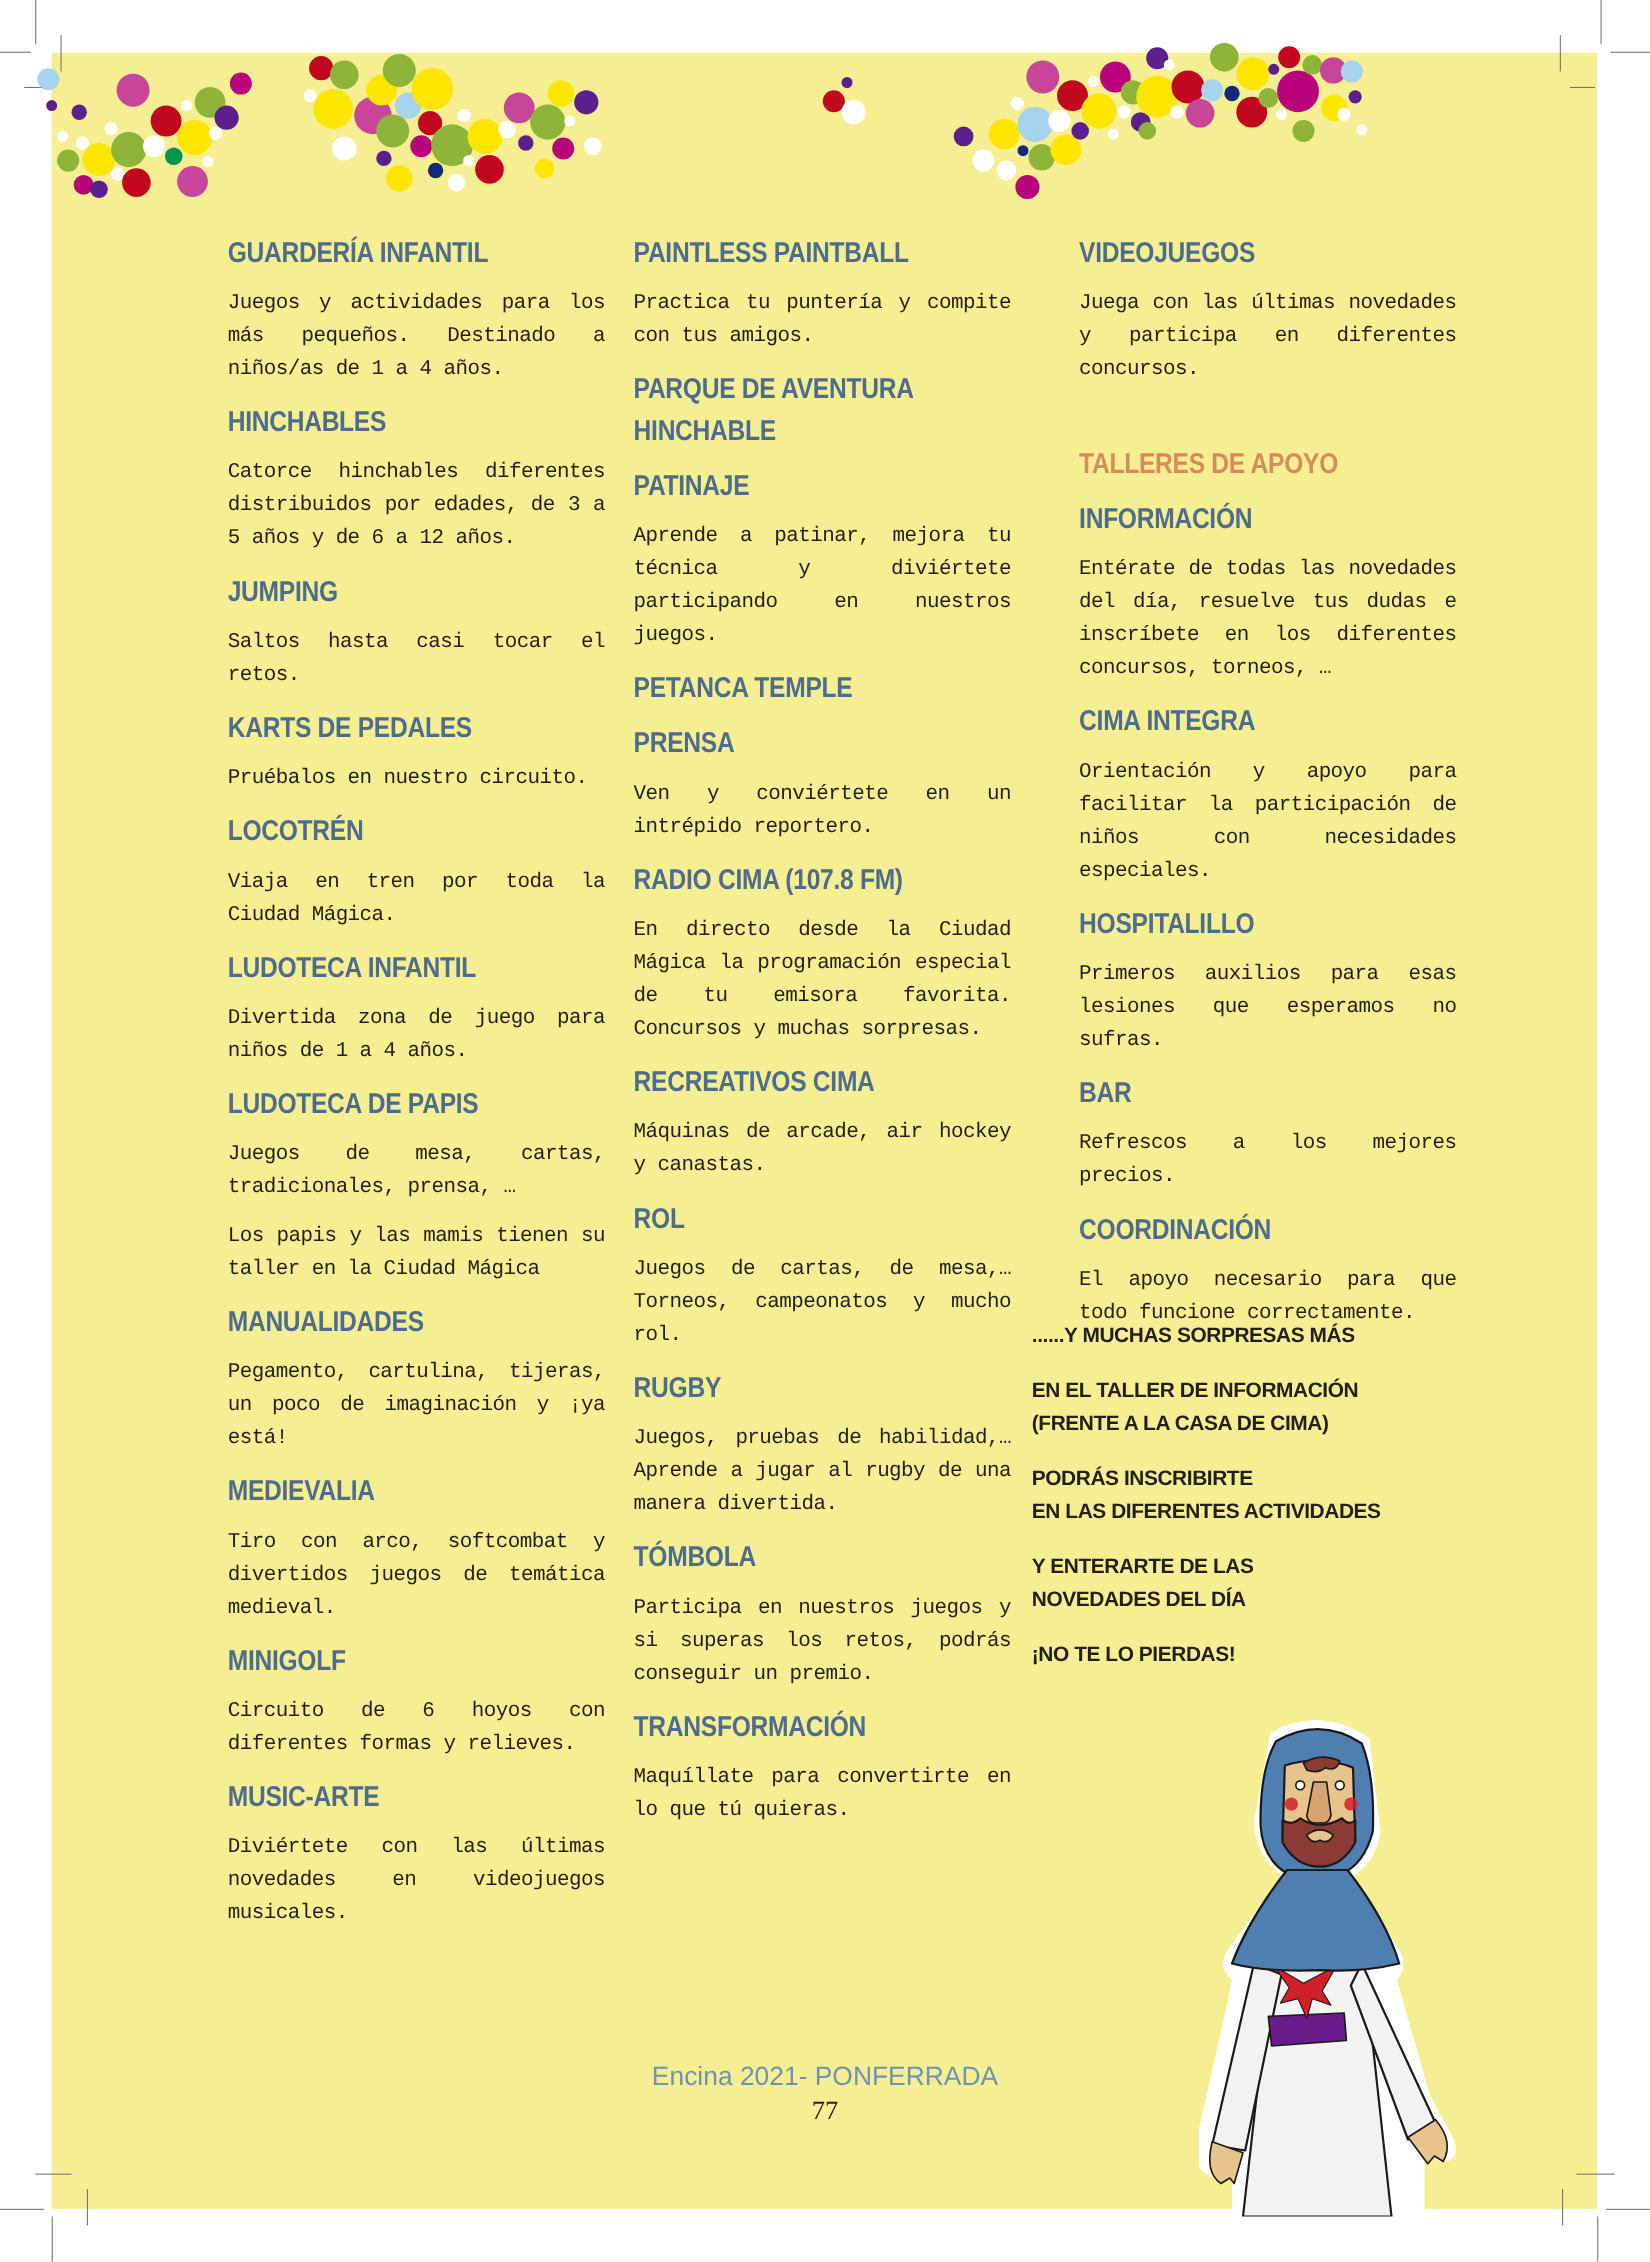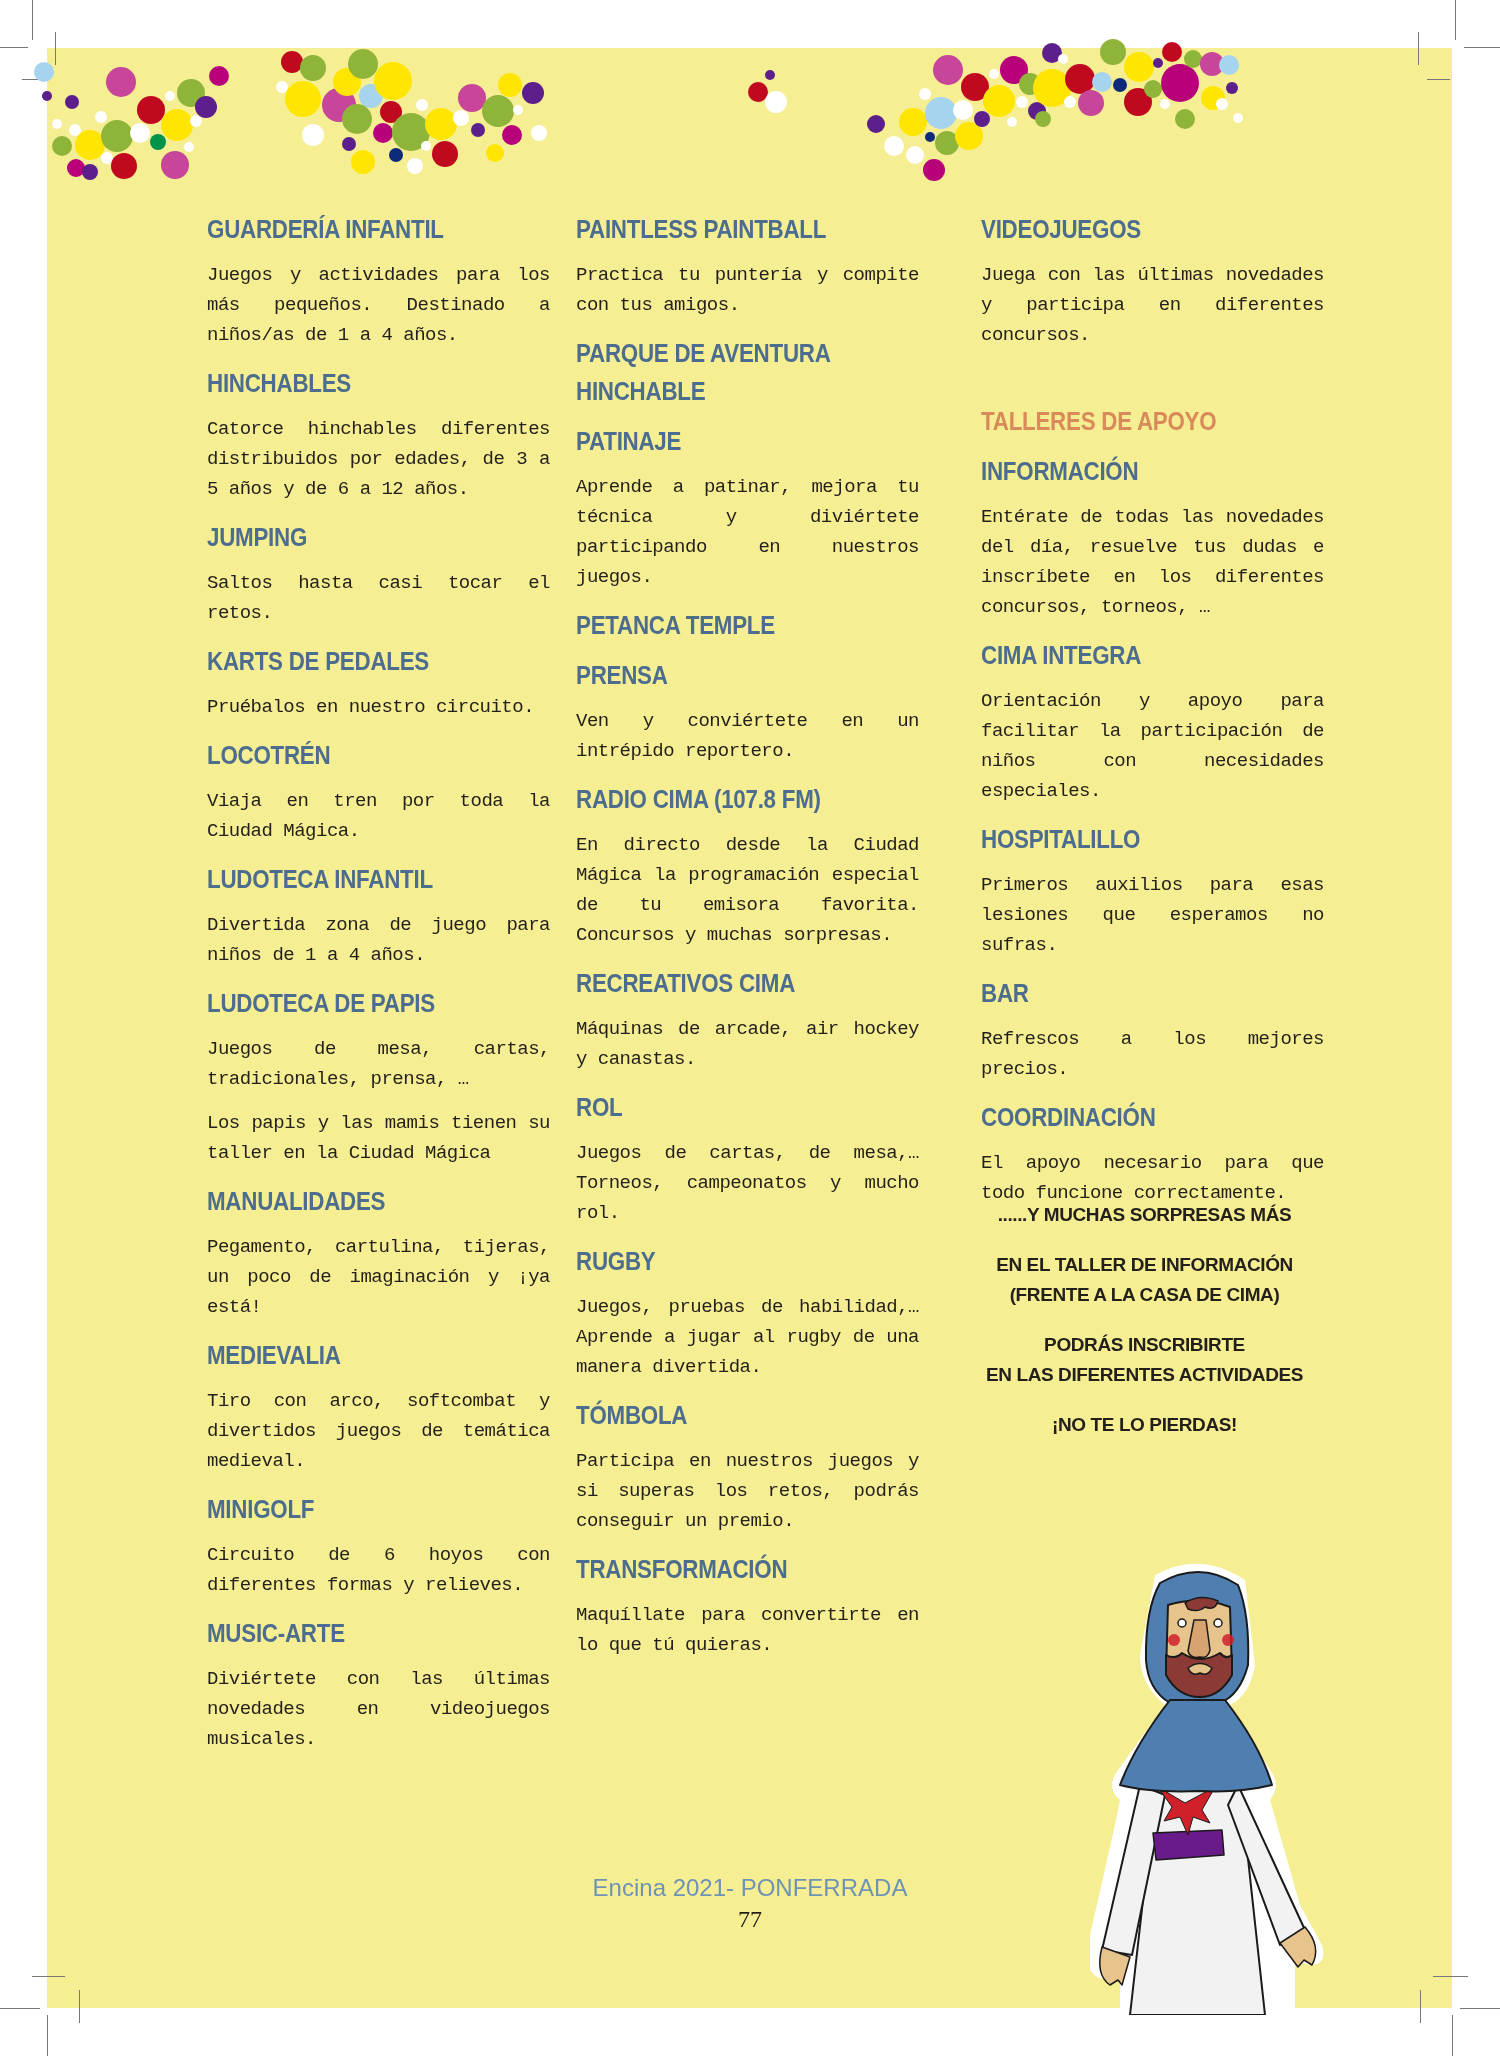--- a/index.html
+++ b/index.html
@@ -9,21 +9,21 @@
   .dots { position:absolute; left:0; top:0; width:1500px; height:200px; pointer-events:none; }
   .col { position:absolute; top:210px; width:343px; }
   .col1 { left:207px; }
   .col2 { left:576px; }
   .col3 { left:949px;margin-left:32px; }
   .item { margin:0; }
   .h { font-family:"Liberation Sans Narrow","Liberation Sans", sans-serif; font-weight:bold; color:#4d6d8f; font-size:26px; line-height:38px; margin:0 0 12px 0; letter-spacing:-0.3px; transform:scaleX(0.86); transform-origin:left center; white-space:nowrap; }
   .h.wrap { white-space:normal; width:400px; }
   .p { font-family:Liberation Mono, monospace; color:#231f1a; font-size:19px; line-height:30px; margin:0 0 14px 0; text-align:justify; text-align-last:left; letter-spacing:-0.5px; }
   .section { color:#d98a5a; margin-top:40px; }
-  .promo { position:absolute; left:973px; width:343px; top:1200px; text-align:center; }
+  .promo { position:absolute; left:938px; width:343px; top:1200px; text-align:left; }
   .promo p { margin:0 0 20px 0; font-family:"Liberation Sans", sans-serif; font-weight:bold; color:#231f1a; font-size:19px; line-height:30px; letter-spacing:-0.4px; }
   .footer { position:absolute; left:0; width:1500px; top:1872px; text-align:center; }
   .footer .brand { color:#6f93b5; font-family:"Liberation Sans", sans-serif; font-size:24px; line-height:32px; margin-left:0; }
   .footer .num { color:#231f1a; font-family:"Liberation Serif", serif; font-size:24px; line-height:30px; }
   .character { position:absolute; left:1060px; top:1555px; width:280px; height:460px; }
 </style>
 </head>
 <body>
 
 <div class="page"></div>
@@ -275,20 +275,21 @@
   <div class="item">
     <h3 class="h">COORDINACIÓN</h3>
     <p class="p">El apoyo necesario para que todo funcione correctamente.</p>
   </div>
 </div>
 
 <div class="promo">
   <p>......Y MUCHAS SORPRESAS MÁS</p>
   <p><span>EN EL TALLER DE INFORMACIÓN</span><br><span>(FRENTE A LA CASA DE CIMA)</span></p>
   <p><span>PODRÁS INSCRIBIRTE</span><br><span>EN LAS DIFERENTES ACTIVIDADES</span></p>
+  <p><span>Y ENTERARTE DE LAS</span><br><span>NOVEDADES DEL DÍA</span></p>
   <p>¡NO TE LO PIERDAS!</p>
 </div>
 
 <svg class="character" viewBox="0 0 280 460">
   <g stroke-linejoin="round">
 
     <path d="M95 20 Q140 -5 185 25 L195 110 Q190 140 170 150 L210 215 Q222 230 210 245 L240 350 L262 390 Q268 410 250 410 L235 405 L235 460 L60 460 L60 420 Q40 430 30 415 L30 380 L55 270 L60 245 Q45 232 58 215 L105 150 Q80 130 80 100 Z" fill="#ffffff"></path>
 
     <path d="M100 28 Q140 5 178 30 Q190 60 188 110 Q180 140 160 148 L110 148 Q88 135 86 105 Q85 55 100 28 Z" fill="#4f7fb0" stroke="#1a1a1a" stroke-width="2"></path>
 

